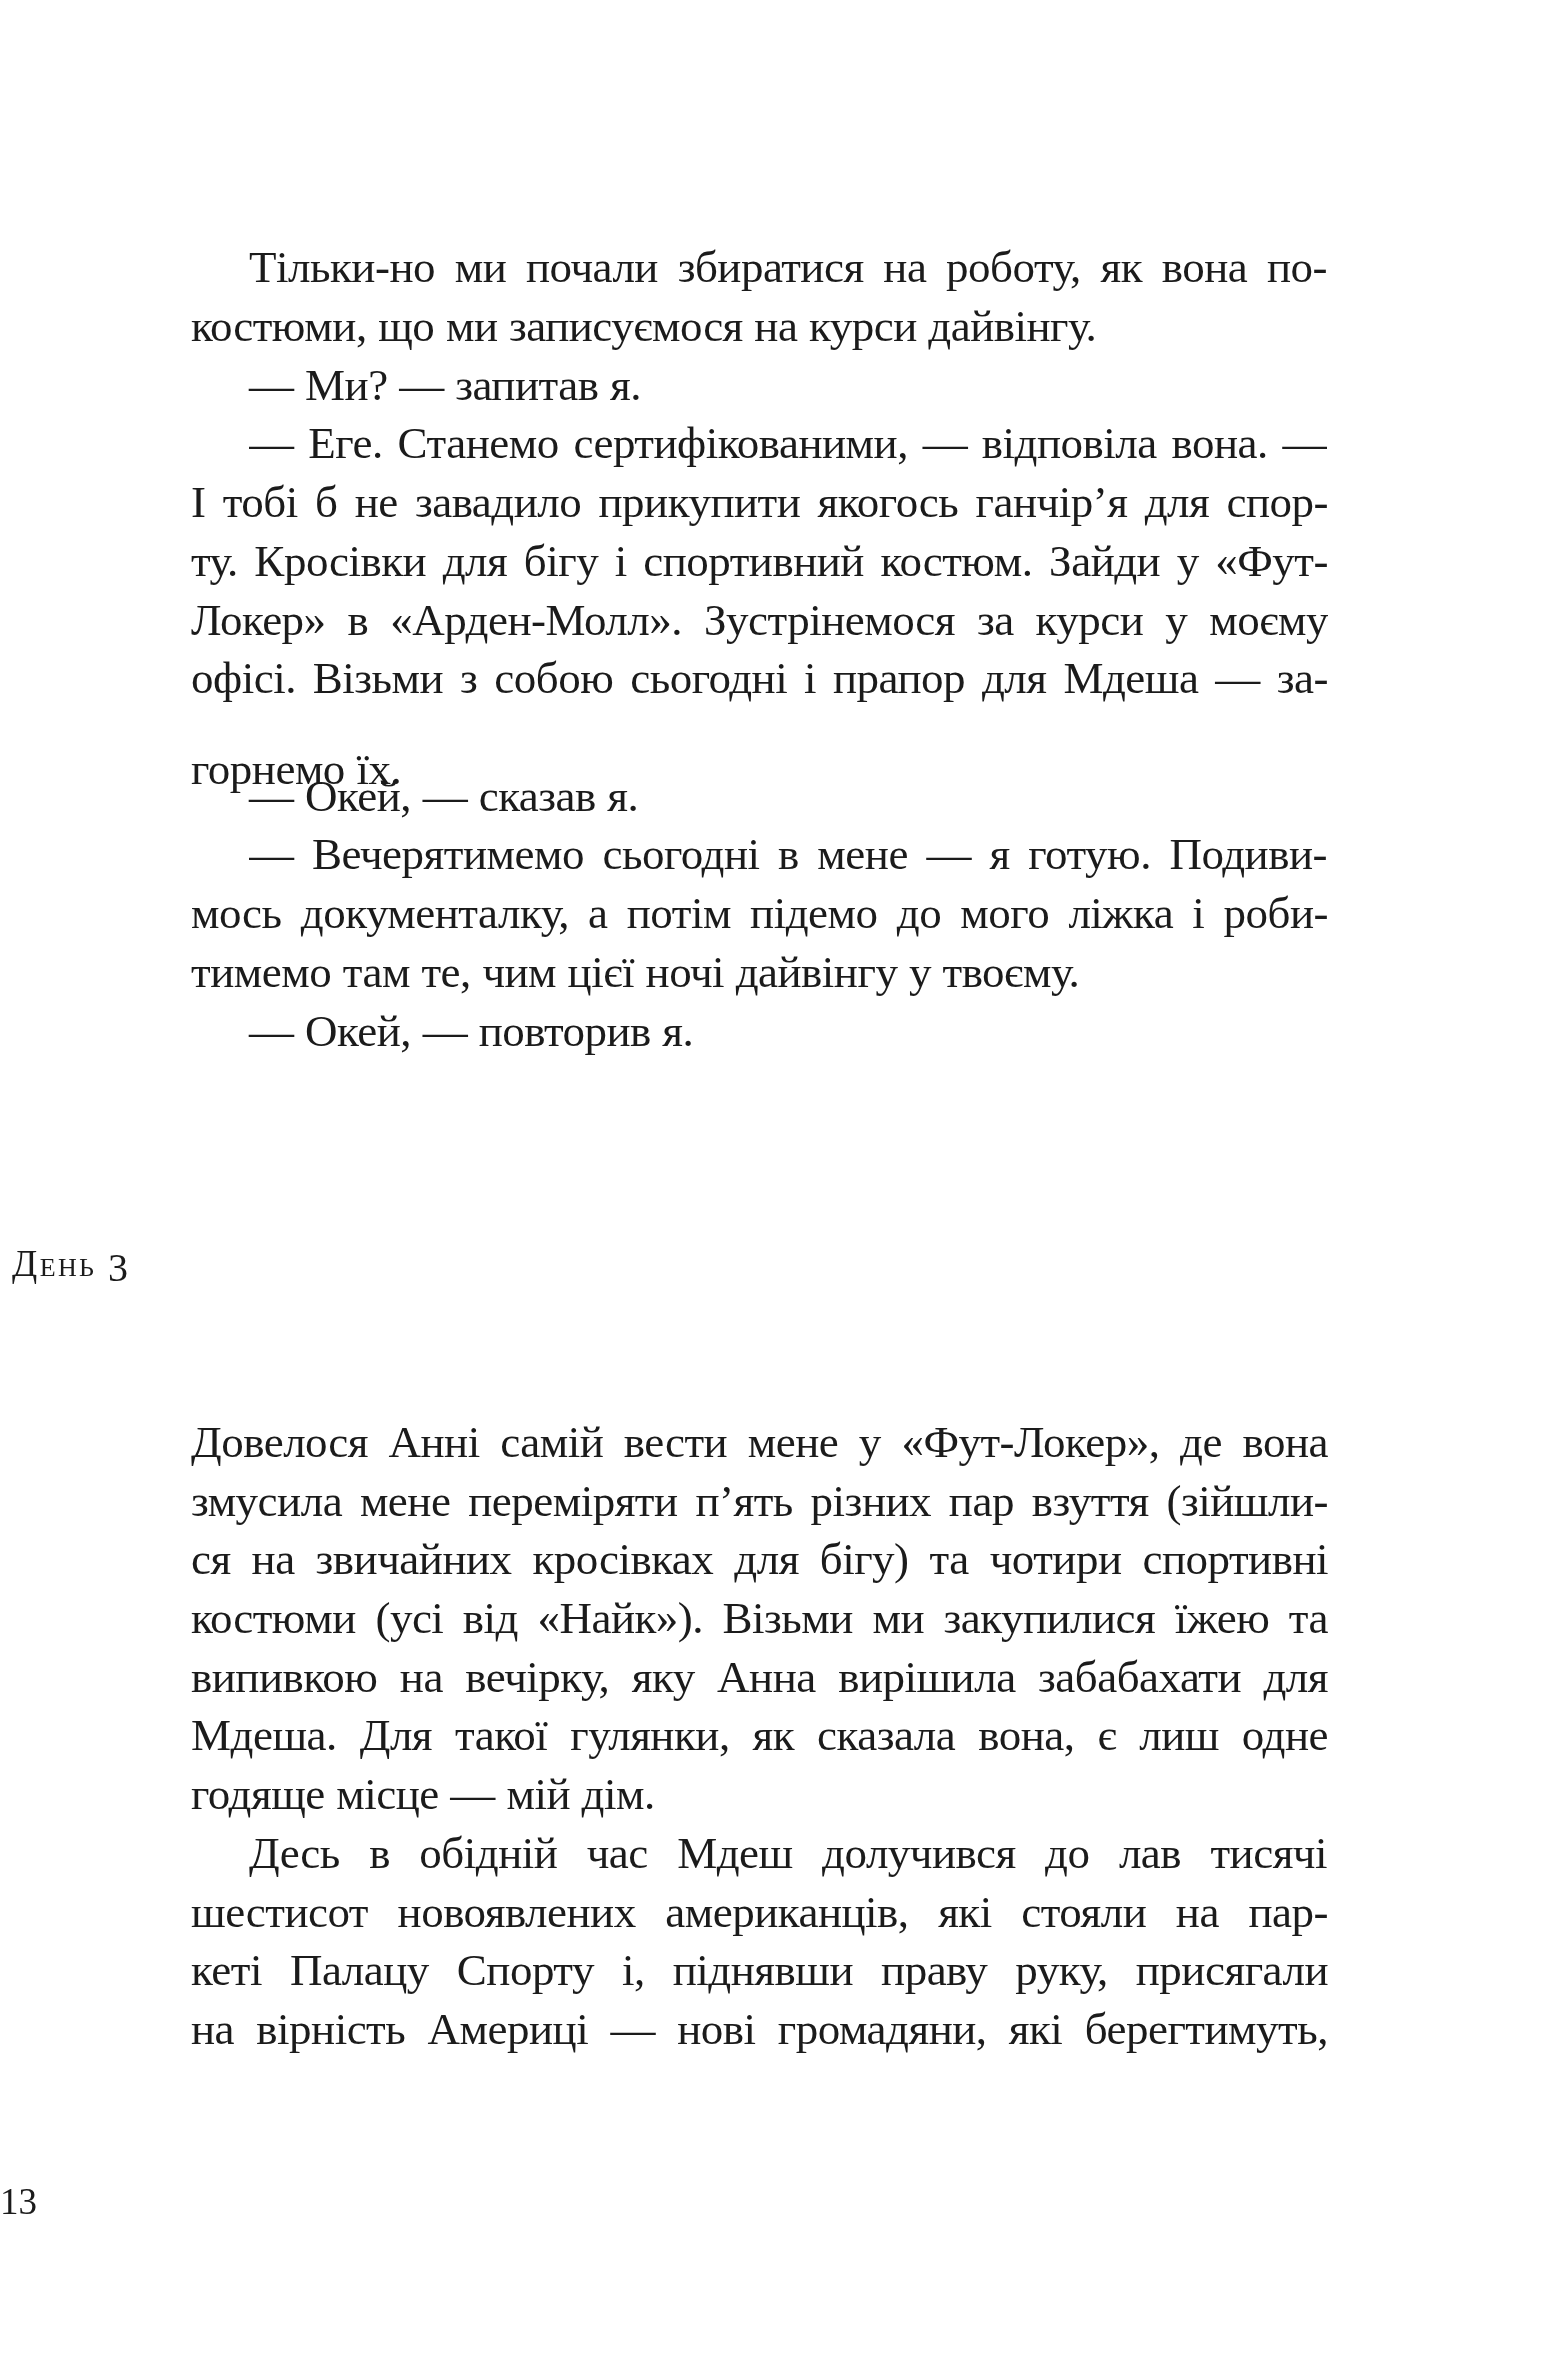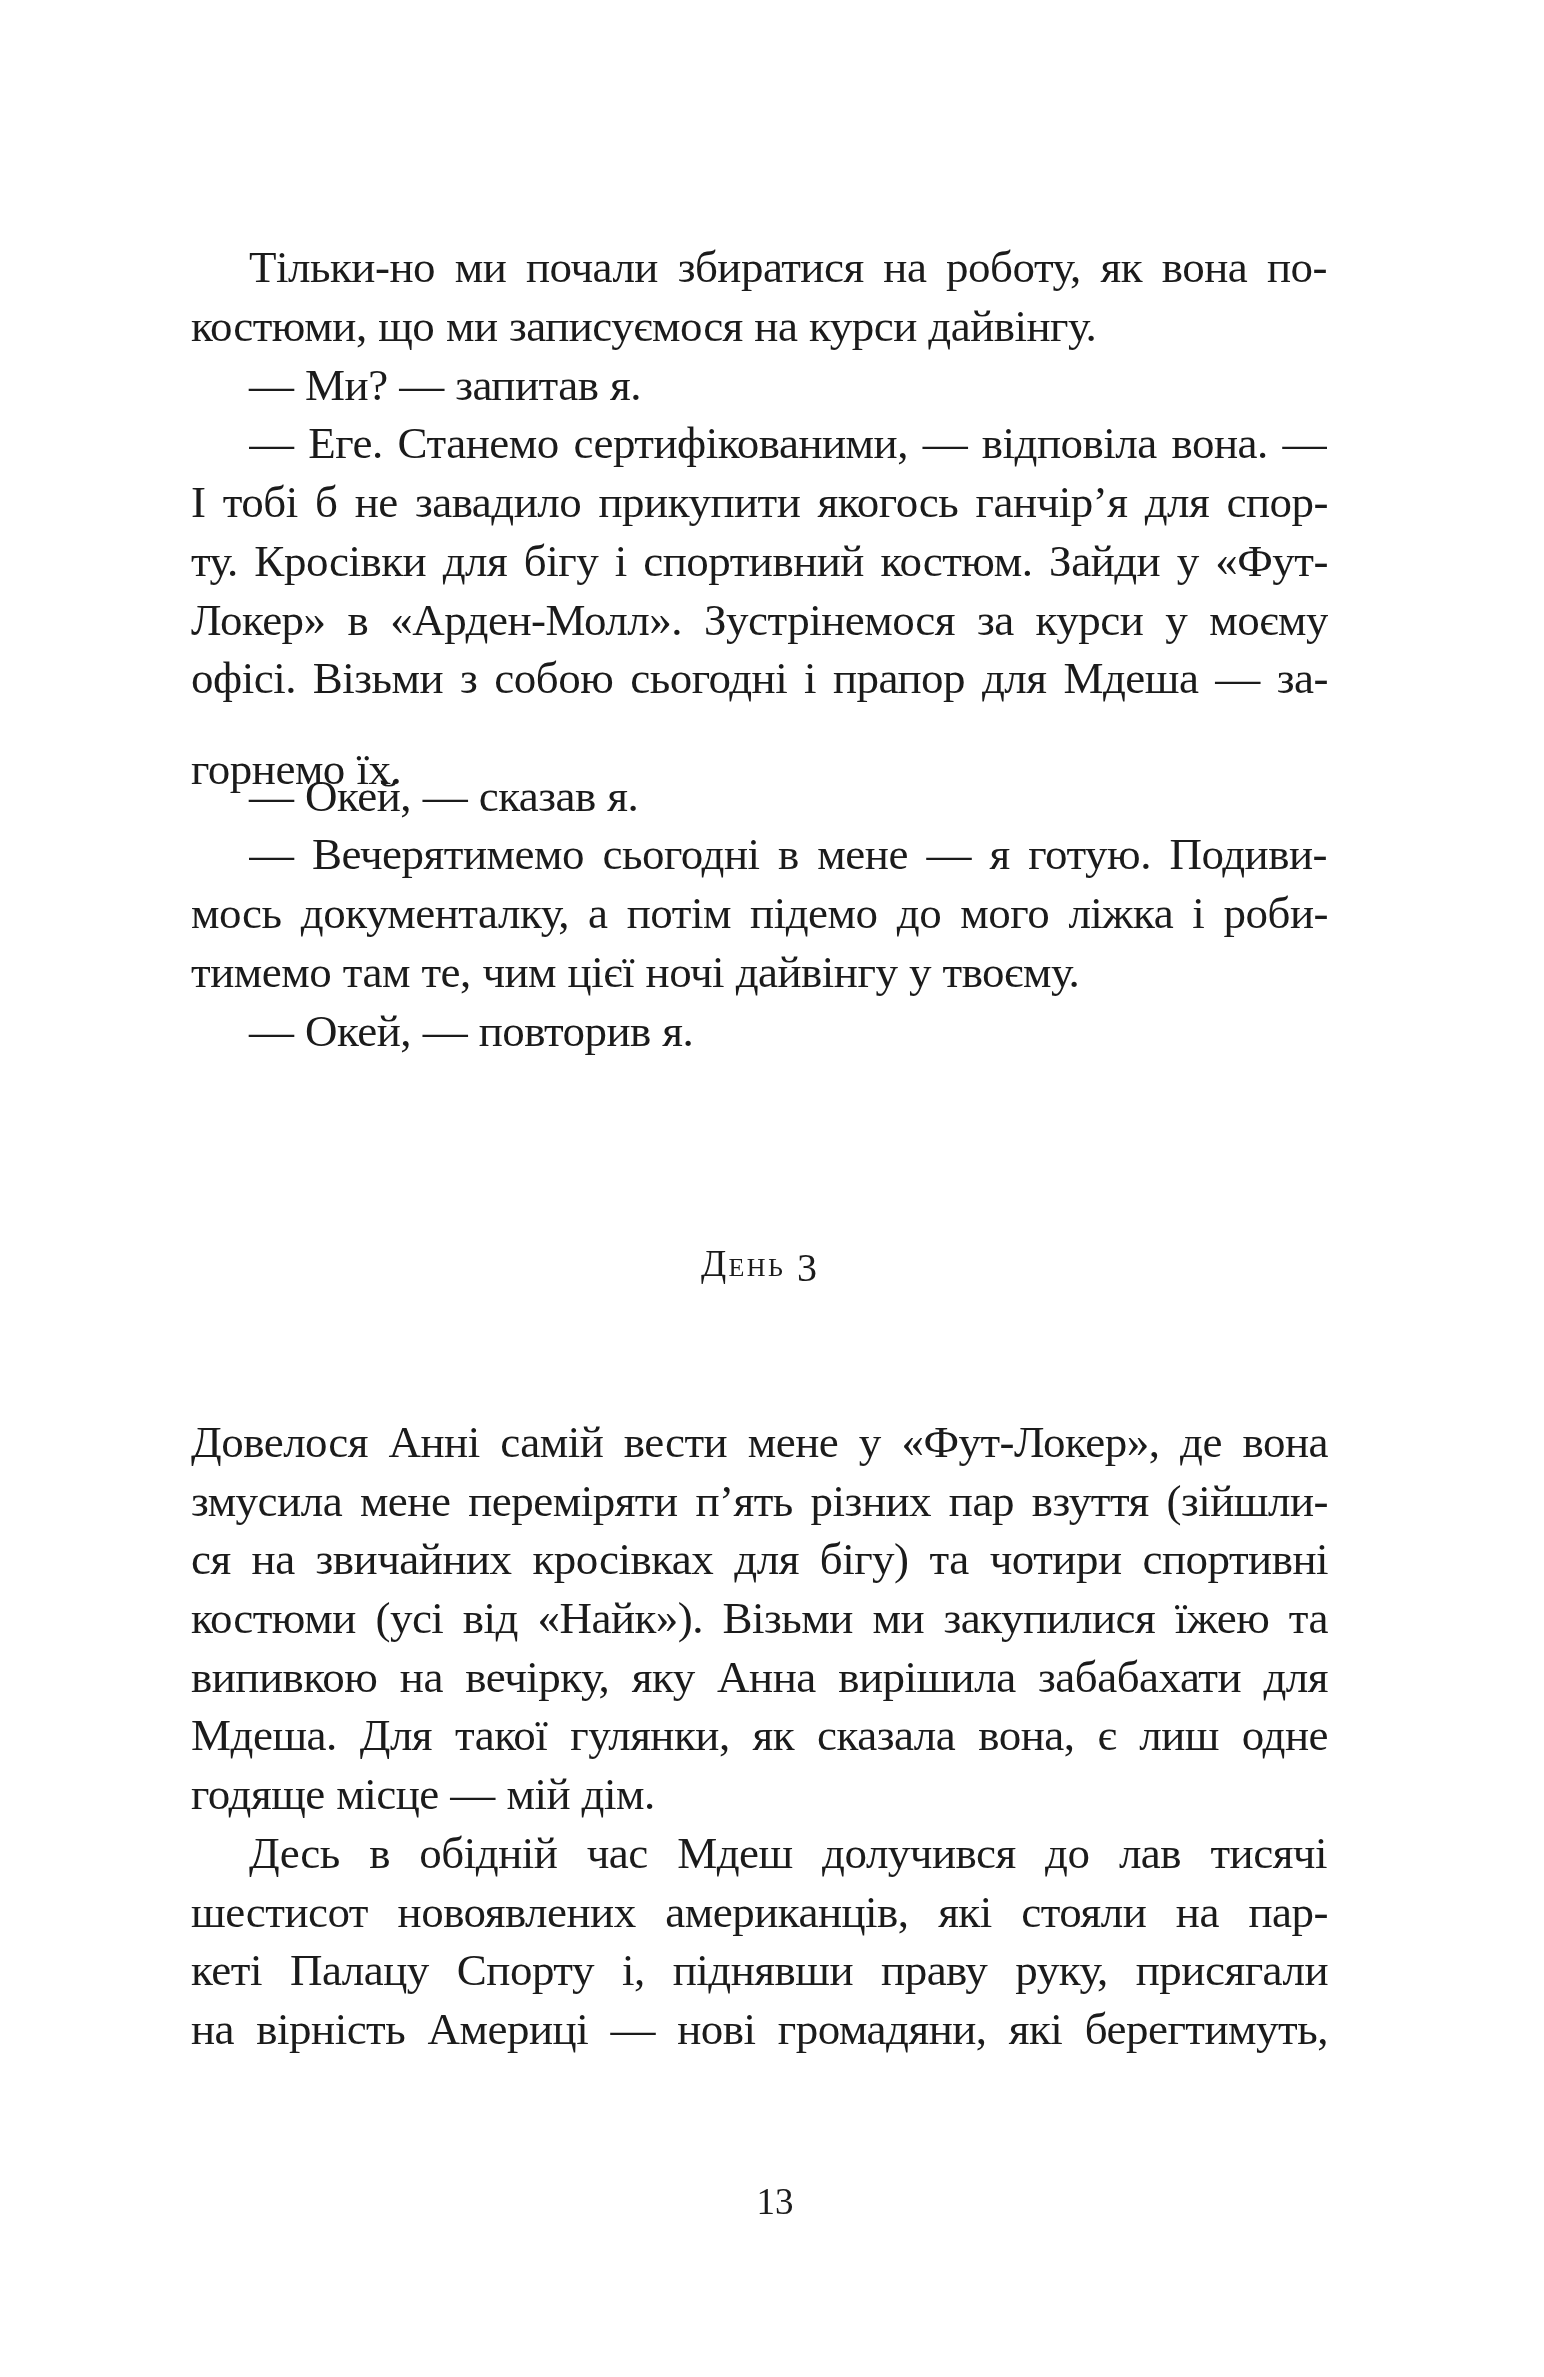--- a/index.html
+++ b/index.html
@@ -38,44 +38,43 @@
     text-align-last: justify;
     white-space: normal;
     overflow: hidden;
   }
   .line.indent {
     left: 249px;
     width: 1078px;
   }
   .heading {
     position: absolute;
-    left: 0;
+    left: 12px;
     width: 1518px;
     top: 1239px;
-    text-align: center;
+    text-align: left;
     font-size: 37px;
     letter-spacing: 2.4px;
     line-height: 48px;
     font-variant: small-caps;
   }
   .heading .num {
     font-size: 40px;
     position: relative;
     top: 4.8px;
     letter-spacing: 0;
   }
   .page-number {
     position: absolute;
     left: 0;
     width: 1518px;
     top: 2182px;
-    text-align: center;
+    text-align: left;
     font-size: 37px;
     line-height: 40px;
-    padding-left: 16px;
   }
 </style>
 </head>
 <body>
 
 <div class="page">
 
   <div>
     <div class="line indent just" style="top:238px">Тільки-но ми почали збиратися на роботу, як вона по-</div>
     <div class="line" style="top:297px">костюми, що ми записуємося на курси дайвінгу.</div>

